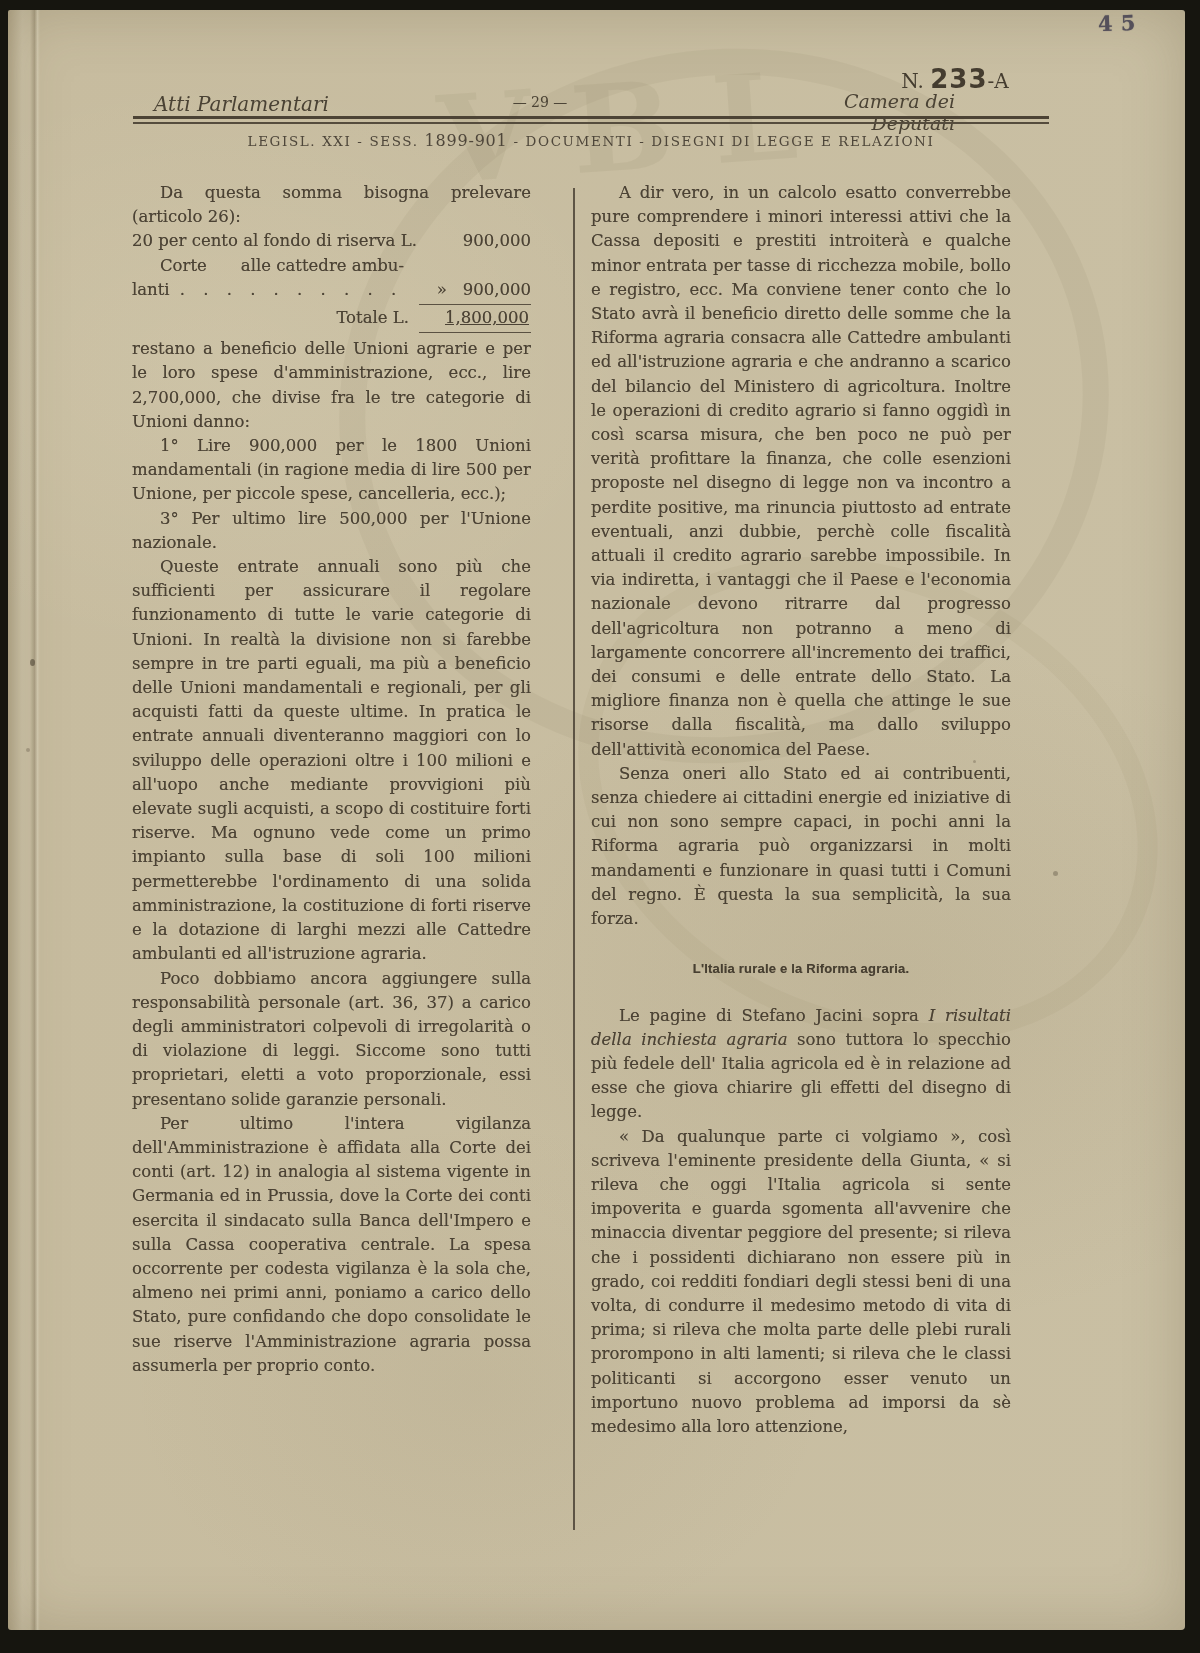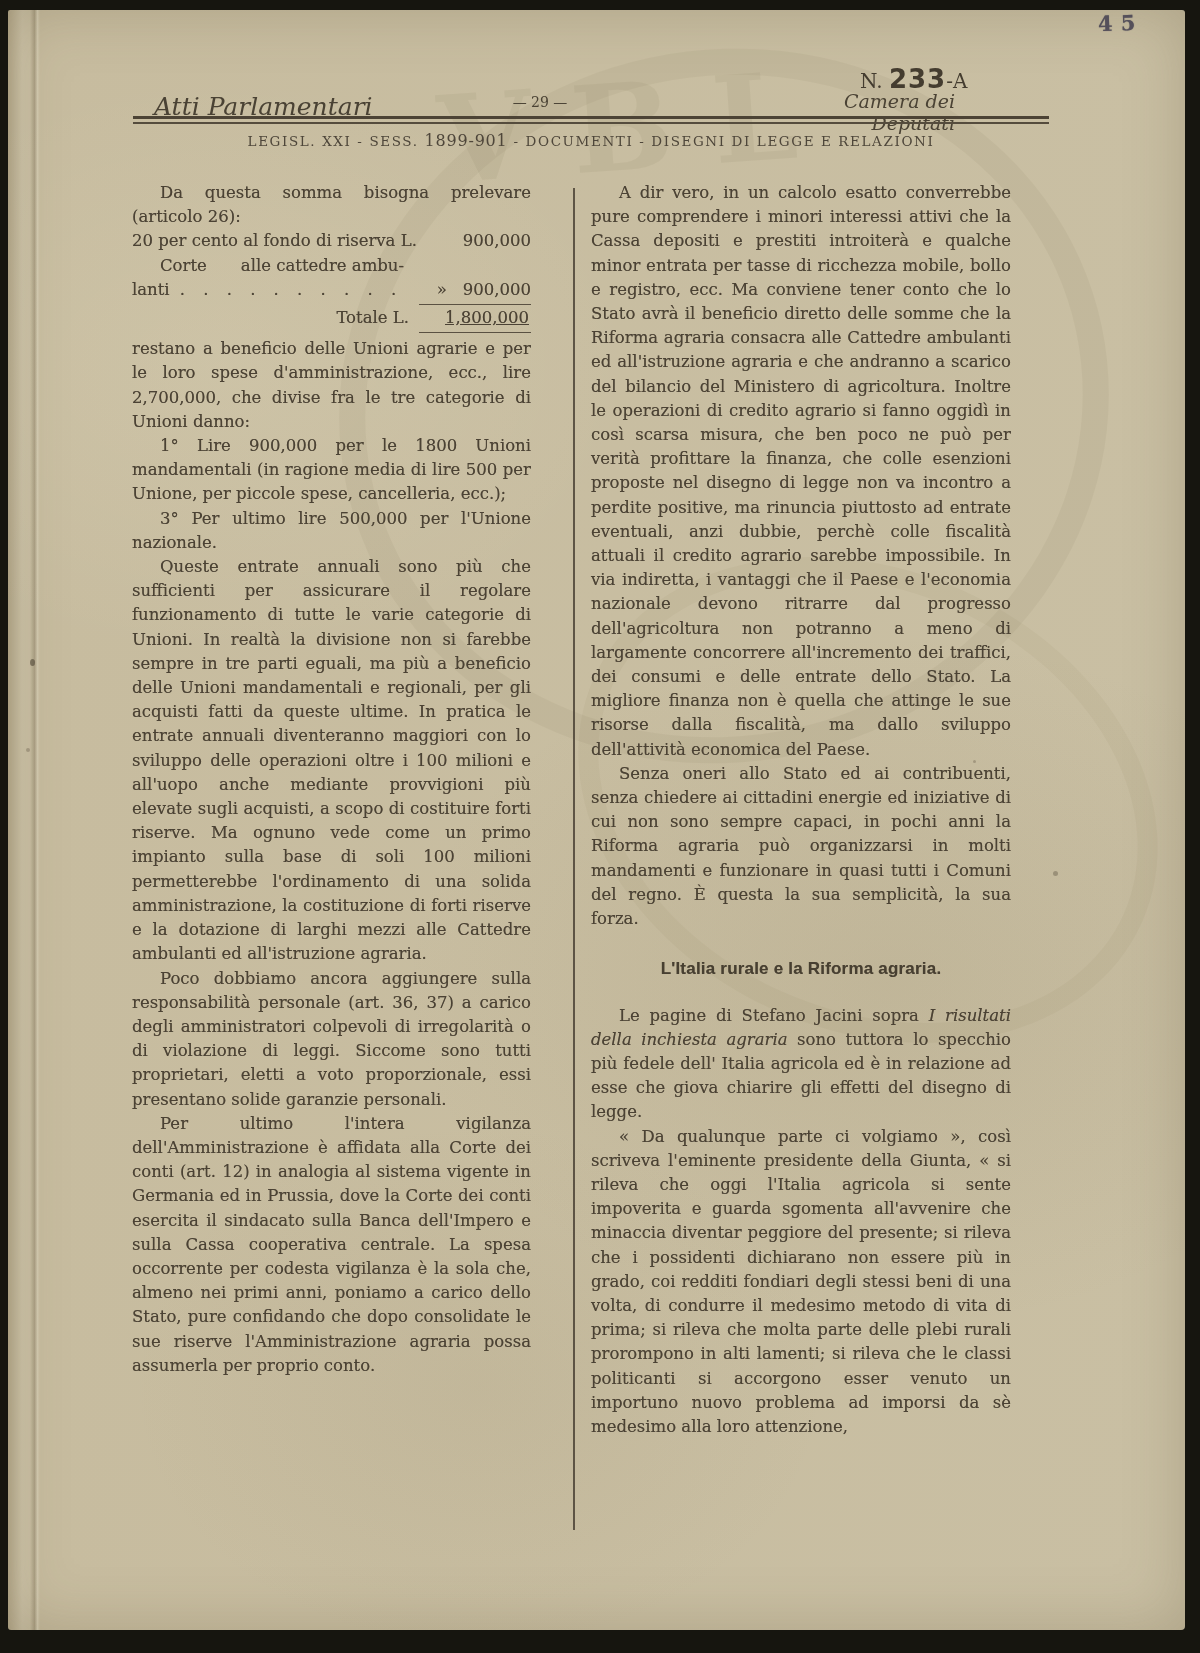--- a/index.html
+++ b/index.html
@@ -43,26 +43,26 @@
   }
   .content{position:absolute;left:0;top:0;width:1200px;height:1653px;}
 
   .stamp45{
     position:absolute;left:1098px;top:10px;width:70px;
     font-family:"DejaVu Serif",serif;font-size:21px;font-weight:bold;
     color:#55505a;letter-spacing:8px;transform:rotate(-2deg);
     text-shadow:0 0 1px rgba(60,58,80,.6);
   }
   .docnum{
-    position:absolute;left:860px;top:64px;width:190px;text-align:left;
+    position:absolute;left:860px;top:64px;width:190px;text-align:center;
     font-size:20px;color:#443c2f;white-space:nowrap;
   }
   .docnum .big{font-weight:bold;font-size:26px;font-family:"DejaVu Sans",sans-serif;letter-spacing:1px;}
   .hdr-left{
-    position:absolute;left:154px;top:92px;font-style:italic;font-size:25px;color:#4a4234;
+    position:absolute;left:154px;top:92px;font-style:italic;font-size:20px;color:#4a4234;
   }
   .hdr-page{
     position:absolute;left:440px;top:94px;width:200px;text-align:center;
     font-size:14px;color:#4a4234;
   }
   .hdr-right{
     position:absolute;left:755px;top:90px;width:200px;text-align:right;
     font-style:italic;font-size:19px;color:#4a4234;
   }
   .rule-top{position:absolute;left:133px;top:116px;width:916px;height:3px;background:#4c4335;}
@@ -100,21 +100,21 @@
   .total-row .tlabel{margin-right:10px;}
   .total-row .tamt{
     display:inline-block;min-width:108px;text-align:right;
     border-top:1.6px solid #5a5142;border-bottom:1.6px solid #5a5142;
     padding:1px 2px 2px 2px;
     text-decoration:underline;
   }
   .heading{
     margin:26px 0 22px 0;text-align:center;text-indent:0;
     font-family:"Liberation Sans","DejaVu Sans",sans-serif;
-    font-weight:bold;font-size:17px;color:#473f31;letter-spacing:0.2px;
+    font-weight:bold;font-size:13px;color:#473f31;letter-spacing:0.2px;
   }
   .it{font-style:italic;}
   .speck{position:absolute;border-radius:50%;background:rgba(70,60,45,0.55);}
 </style>
 </head>
 <body>
 
 <div class="scan">
   <div class="paper">
     <div class="fold"></div>

